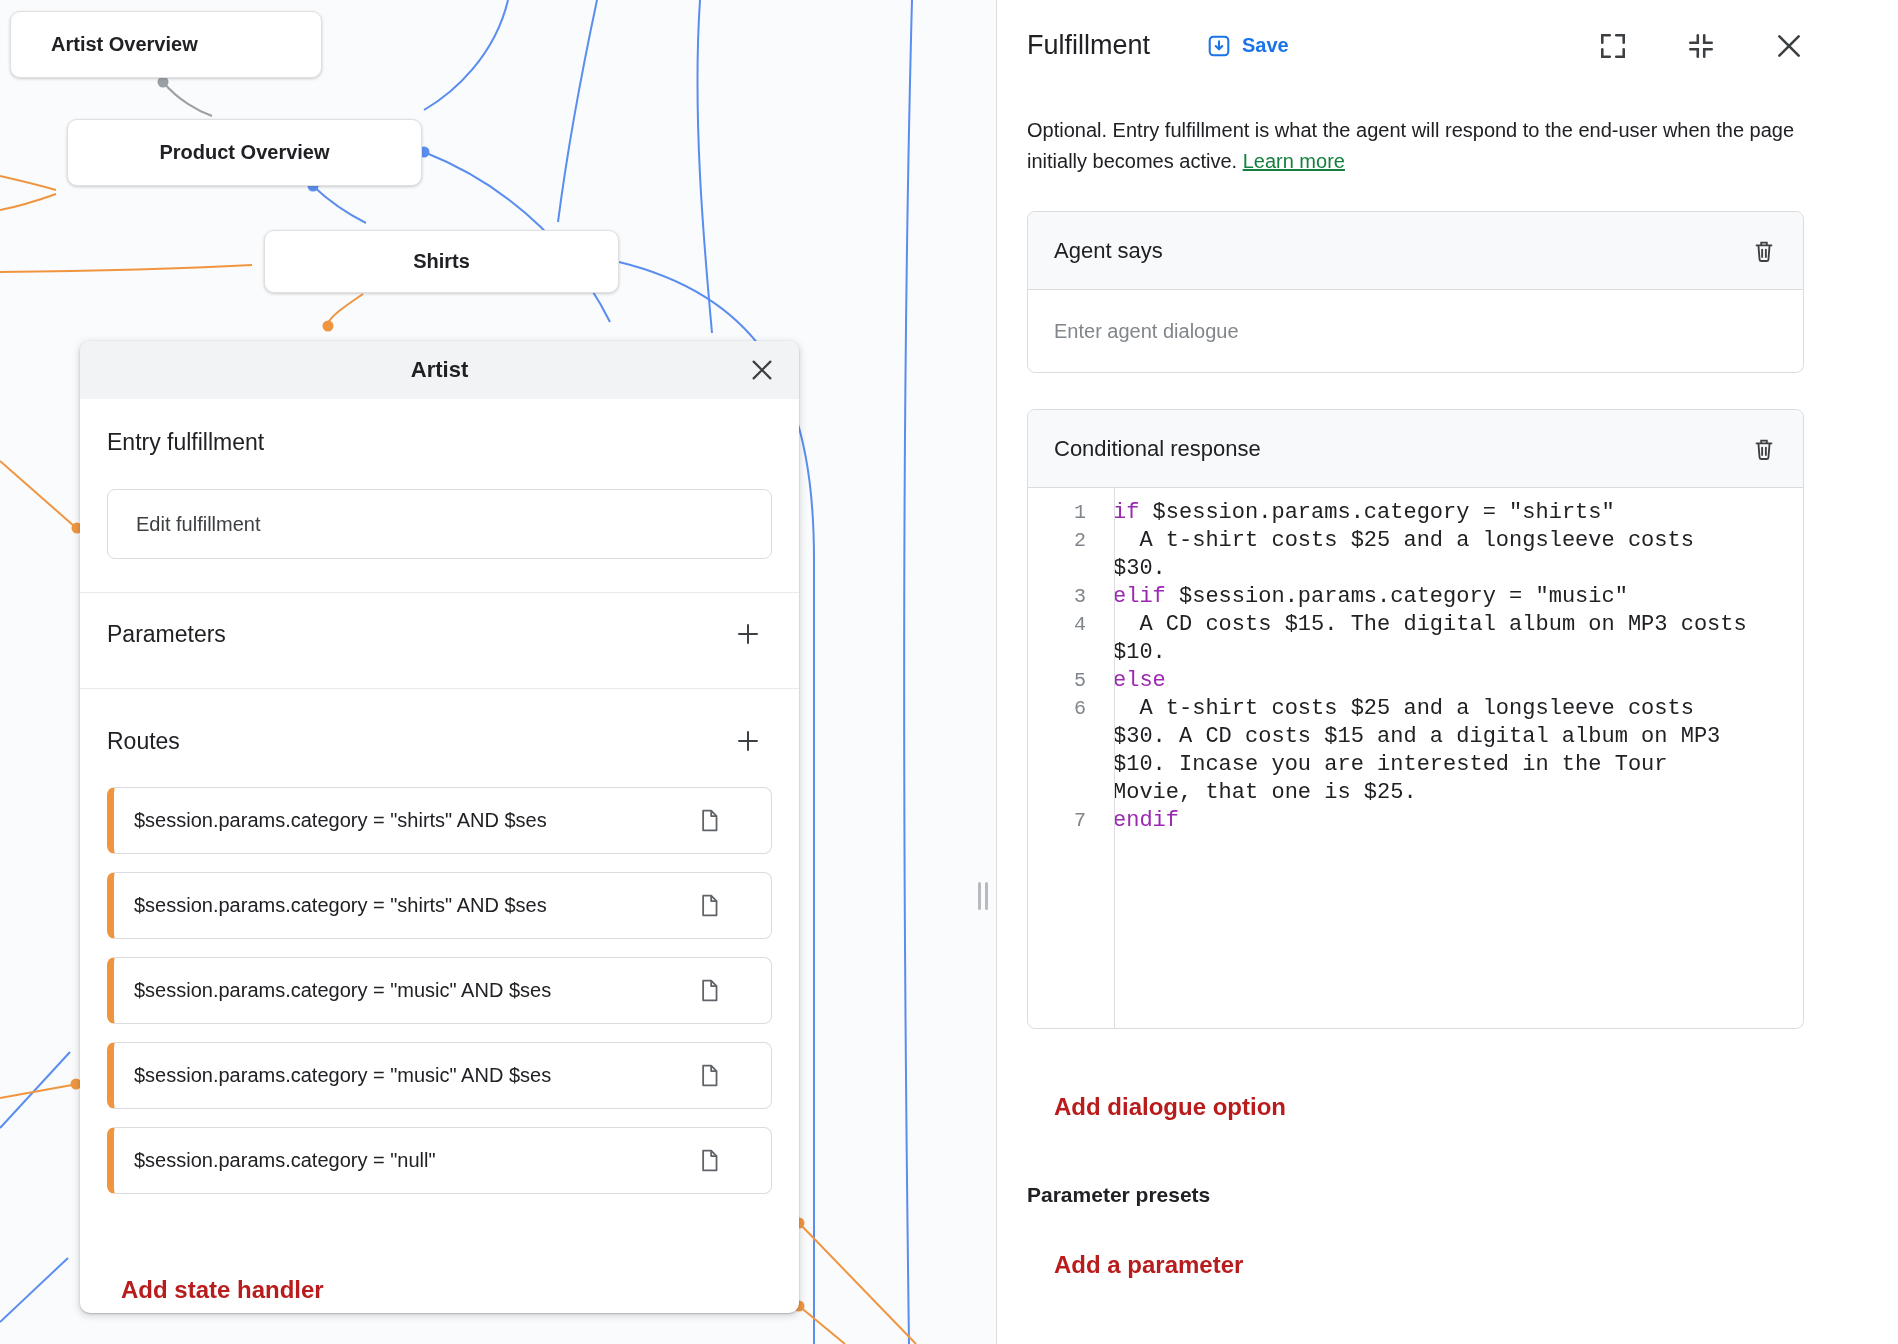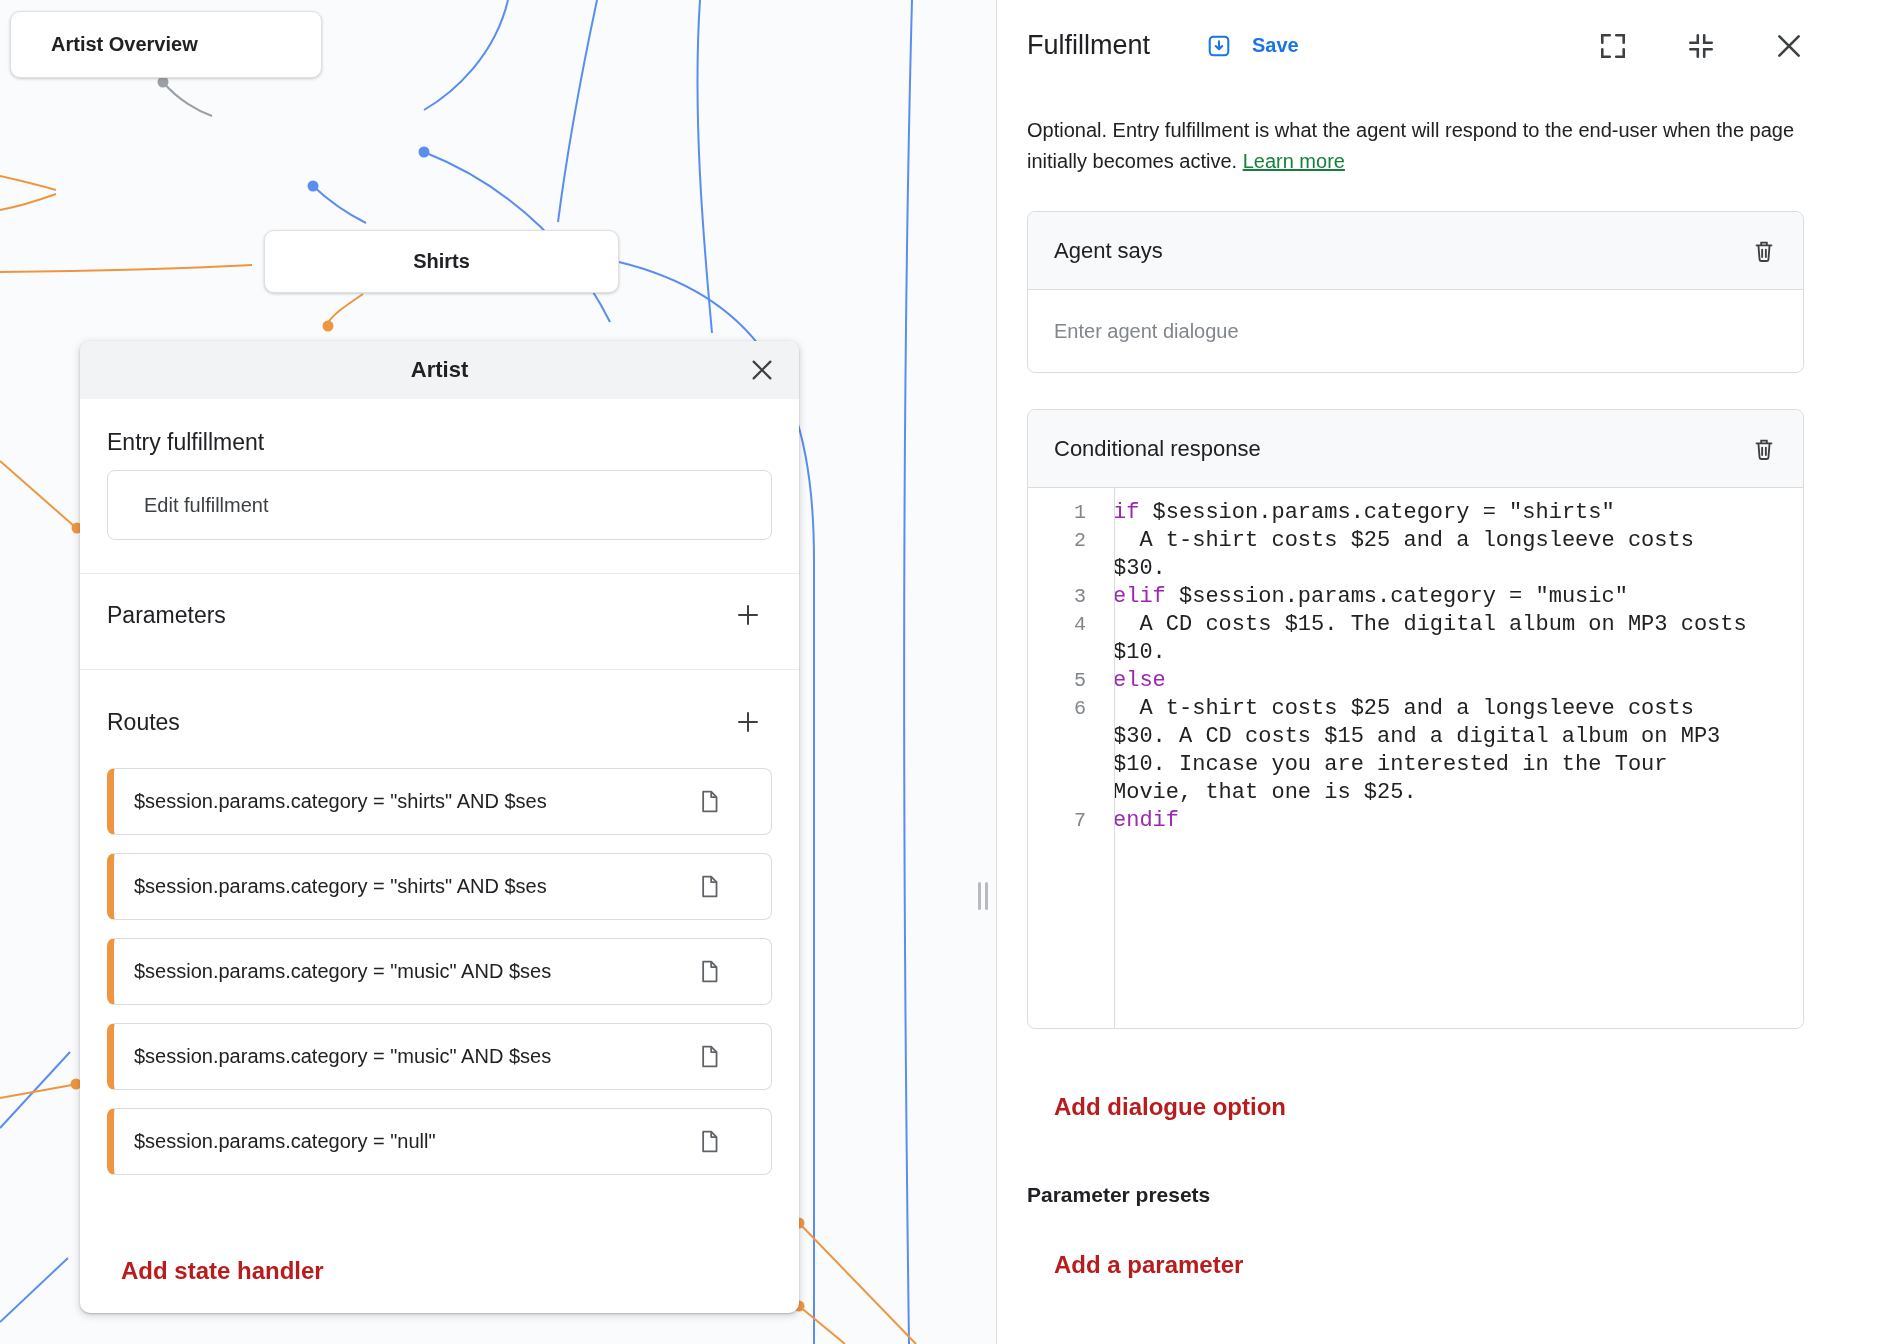--- a/index.html
+++ b/index.html
@@ -35,22 +35,22 @@
   .pc-header {
     height:58px; background:#f1f3f4; border-radius:10px 10px 0 0;
     display:flex; align-items:center; justify-content:center;
     font-size:22px; font-weight:700; position:relative;
   }
   .pc-close { position:absolute; right:24px; top:50%; transform:translateY(-50%); width:26px; height:26px; cursor:pointer; }
   .pc-body { padding:0 27px; }
   .pc-label { font-size:23px; color:#202124; }
   .entry-label { margin-top:30px; }
   .edit-box {
-    margin-top:14px; height:70px; border:1px solid #dadce0; border-radius:8px;
-    display:flex; align-items:center; padding-left:36px; font-size:20px; color:#3c4043; cursor:pointer; background:#fff;
+    margin-top:33px; height:70px; border:1px solid #dadce0; border-radius:8px;
+    display:flex; align-items:center; padding-left:28px; font-size:20px; color:#3c4043; cursor:pointer; background:#fff;
   }
   .pc-divider { height:1px; background:#e8eaed; margin:33px -27px 0; }
   .pc-divider2 { margin-top:40px; }
   .pc-row { display:flex; align-items:center; justify-content:space-between; margin-top:27px; padding-right:10px; }
   .routes-row { margin-top:38px; }
   .plus-btn { width:28px; height:28px; cursor:pointer; }
   .route-list { margin-top:32px; }
   .route-item {
     height:67px; border:1px solid #dadce0; border-left:7px solid #f0953f; border-radius:8px;
     display:flex; align-items:center; padding-left:20px; margin-bottom:18px; background:#fff; cursor:pointer;
@@ -64,21 +64,21 @@
   .divider-handle { position:absolute; left:978px; top:882px; z-index:4; display:flex; gap:4px; }
   .divider-handle i { width:3px; height:28px; background:#9aa0a6; border-radius:2px; display:block; opacity:.7; }
 
   
   .panel {
     position:absolute; left:996px; top:0; width:838px; height:1344px;
     background:#fff; border-left:1px solid #dadce0; padding:0 30px; overflow:hidden;
   }
   .p-header { display:flex; align-items:center; padding-top:30px; }
   .p-title { font-size:27px; color:#202124; }
-  .save-btn { display:flex; align-items:center; gap:20px; color:#1a73e8; font-size:20px; font-weight:700; margin-left:56px; cursor:pointer; }
+  .save-btn { display:flex; align-items:center; gap:10px; color:#1a73e8; font-size:20px; font-weight:700; margin-left:56px; cursor:pointer; }
   .p-header-spacer { flex:1; }
   .icon-btn { width:30px; height:30px; margin-left:58px; cursor:pointer; flex:none; }
   .p-desc { margin-top:54px; font-size:20px; line-height:31px; max-width:792px; color:#202124; }
   .learn-more { color:#15803d; text-decoration:underline; cursor:pointer; }
 
   .p-card { margin-top:34px; border:1px solid #dadce0; border-radius:8px; background:#fff; }
   .p-card-header {
     height:78px; display:flex; align-items:center; justify-content:space-between;
     padding:0 26px; background:#f8f9fa; border-bottom:1px solid #dadce0;
     border-radius:8px 8px 0 0; font-size:22px; color:#202124;
@@ -150,20 +150,23 @@
     <circle cx="313" cy="186" r="5.5" fill="#5a8df0"></circle>
     <circle cx="328" cy="326" r="5.5" fill="#f0953f"></circle>
     <circle cx="77" cy="528" r="5.5" fill="#f0953f"></circle>
     <circle cx="76" cy="1084" r="5.5" fill="#f0953f"></circle>
     <circle cx="799" cy="1223" r="5.5" fill="#f0953f"></circle>
     <circle cx="799" cy="1306" r="5.5" fill="#f0953f"></circle>
   </svg>
 
   <div class="node node-artist">
     <span>Artist Overview</span>
+  </div>
+  <div class="node node-product">
+    <span>Product Overview</span>
   </div>
   <div class="node node-shirts">
     <span>Shirts</span>
   </div>
 
   <div class="price-card">
     <div class="pc-header">
       <span>Artist</span>
       <svg class="pc-close" viewBox="0 0 28 28">
         <path d="M5 5l18 18M23 5L5 23" stroke="#3c4043" stroke-width="2.4" stroke-linecap="round" fill="none"></path>

